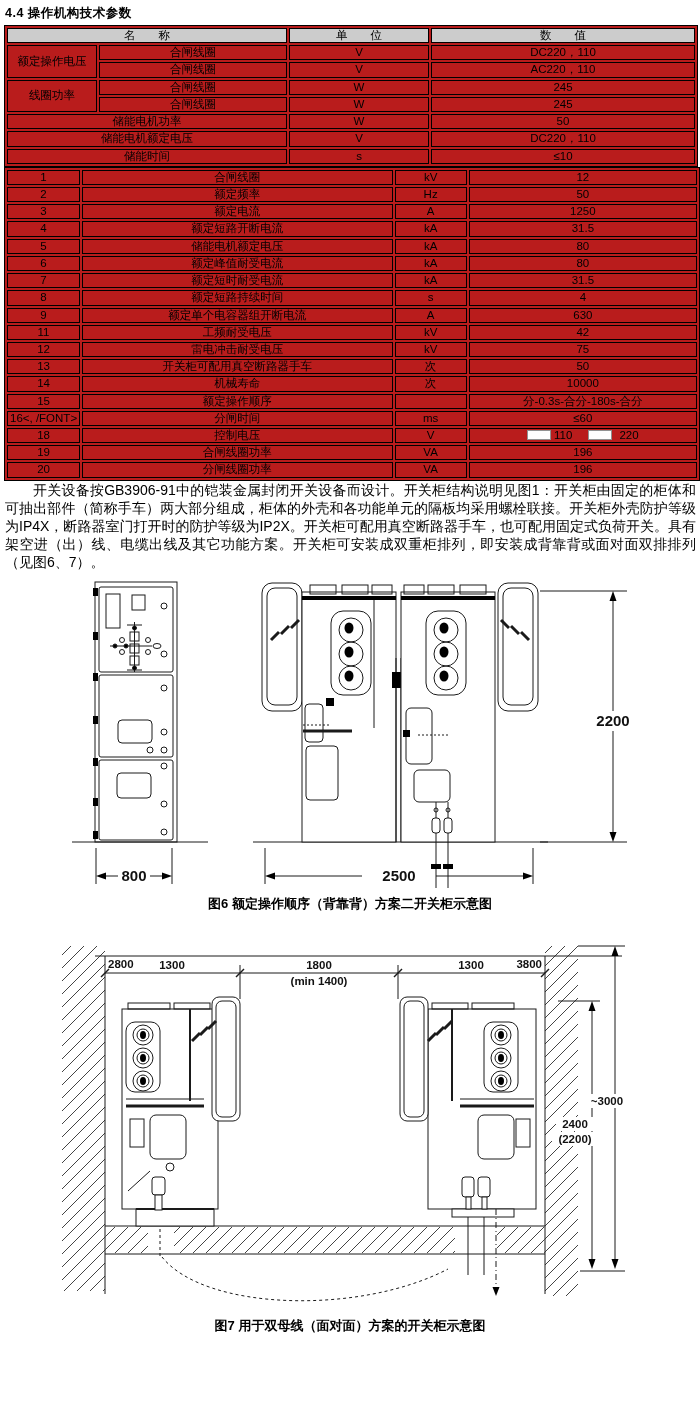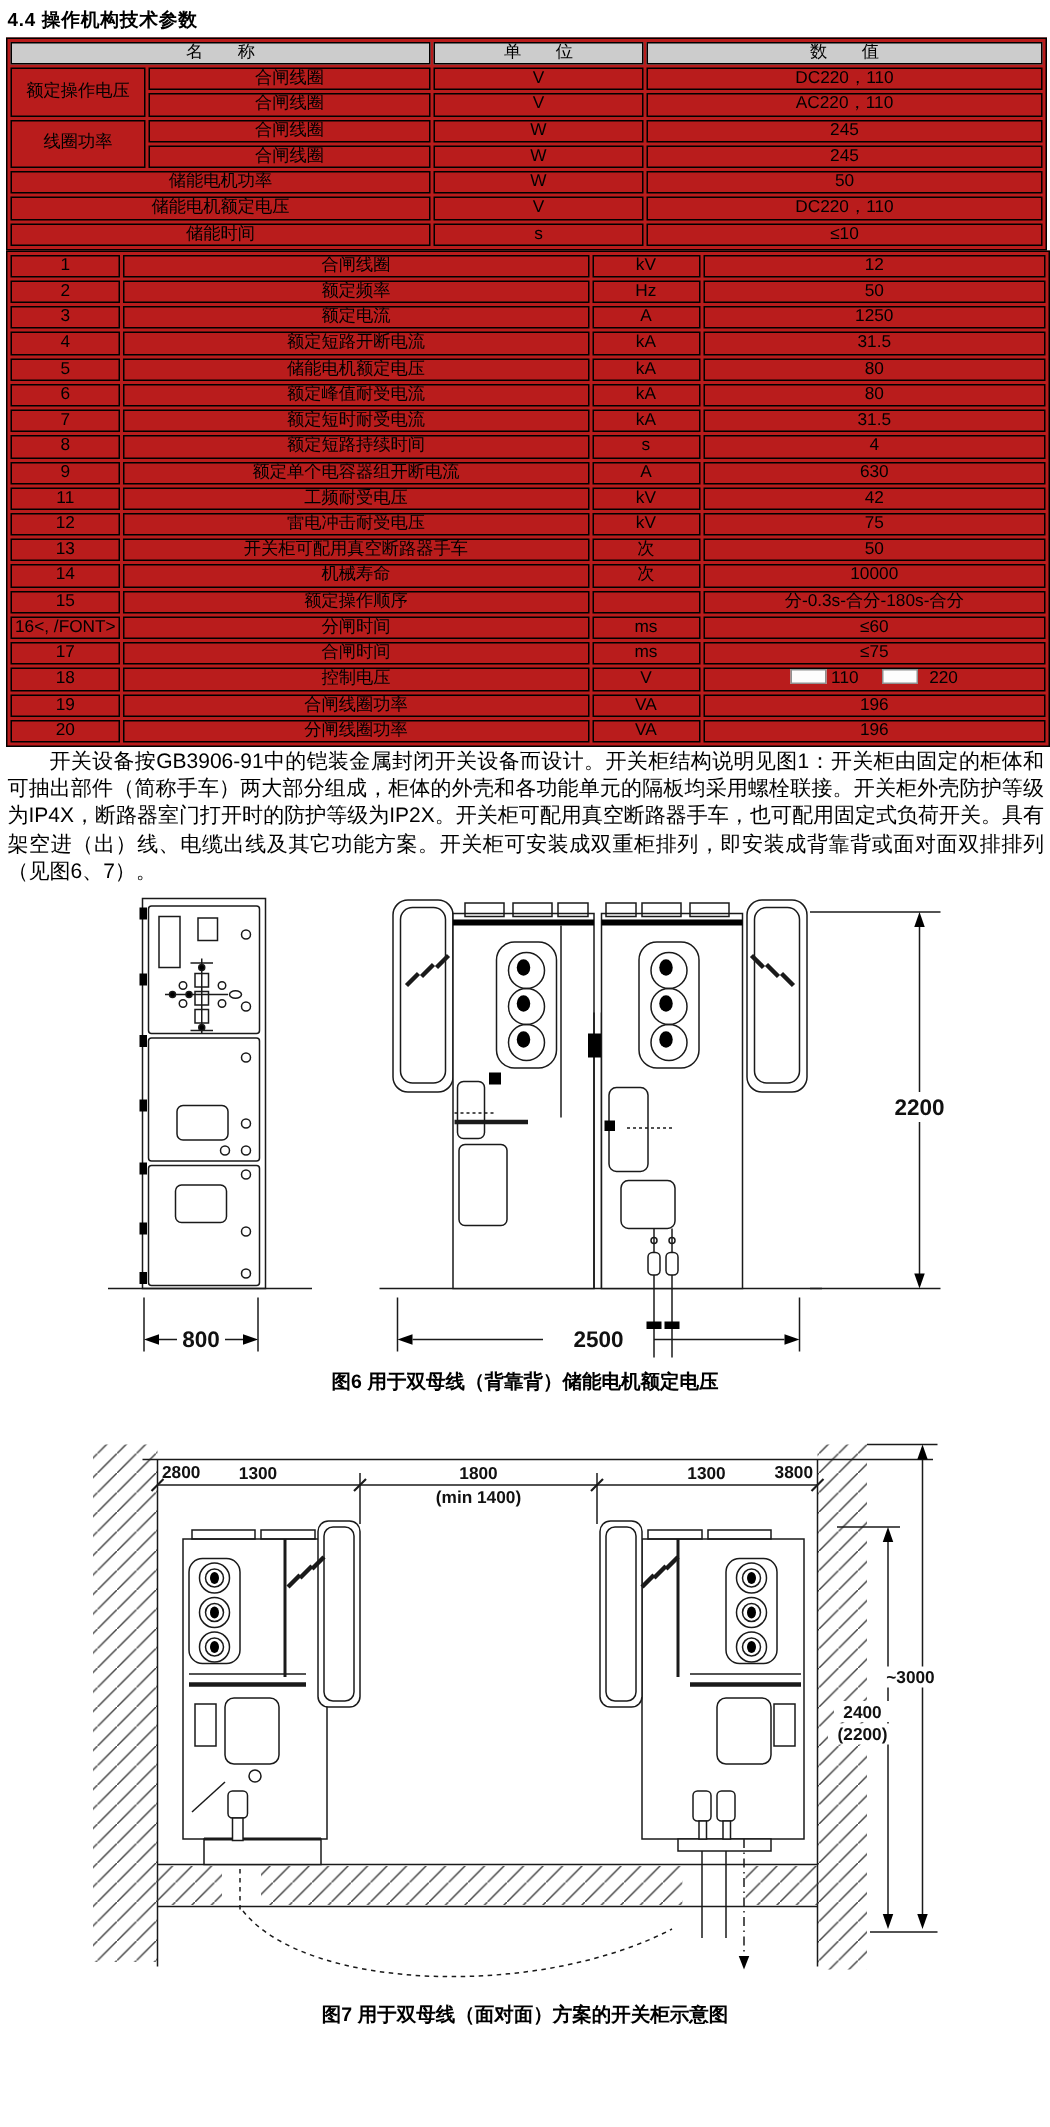--- a/index.html
+++ b/index.html
@@ -196,26 +196,20 @@
           <td>额定操作顺序</td>
           <td></td>
           <td>分-0.3s-合分-180s-合分</td>
         </tr>
     <tr>
           <td class="prelines">16&lt;,
 /FONT&gt;</td>
           <td class="vtop">分闸时间</td>
           <td>ms</td>
           <td>≤60</td>
-        </tr>
-    <tr>
-          <td>17</td>
-          <td>合闸时间</td>
-          <td>ms</td>
-          <td>≤75</td>
         </tr>
     <tr>
       <td>18</td>
       <td>控制电压</td>
       <td>V</td>
       <td>
         <span class="cbx"></span><span>110</span><span class="cbx second"></span><span>220</span>
       </td>
     </tr>
     <tr>
@@ -370,21 +364,21 @@
       <g>
         <line x1="540" y1="11" x2="627" y2="11"></line>
         <line x1="540" y1="262" x2="627" y2="262"></line>
         <line x1="613" y1="16" x2="613" y2="257"></line>
         <polygon points="613,11 609.5,21 616.5,21" fill="#000" stroke="none"></polygon>
         <polygon points="613,262 609.5,252 616.5,252" fill="#000" stroke="none"></polygon>
         <rect x="592" y="131" width="42" height="20" fill="#fff" stroke="none"></rect>
         <text class="dim-big" x="613" y="146" text-anchor="middle" stroke="none">2200</text>
       </g>
     </svg>
-    <div class="fig-caption">图6 用于双母线（背靠背）储能电机额定电压</div>
+    <div class="fig-caption">图6 额定操作顺序（背靠背）方案二开关柜示意图</div>
   </div>
 
   <div class="figure" style="margin-top:26px">
     <svg width="700" height="377" viewBox="0 0 700 377" fill="none" stroke="#1a1a1a" stroke-width="1">
       <defs>
         <pattern id="hatchL" width="13" height="13" patternUnits="userSpaceOnUse">
           <line x1="0" y1="13" x2="13" y2="0" stroke="#444" stroke-width="1"></line>
         </pattern>
       </defs>
 

